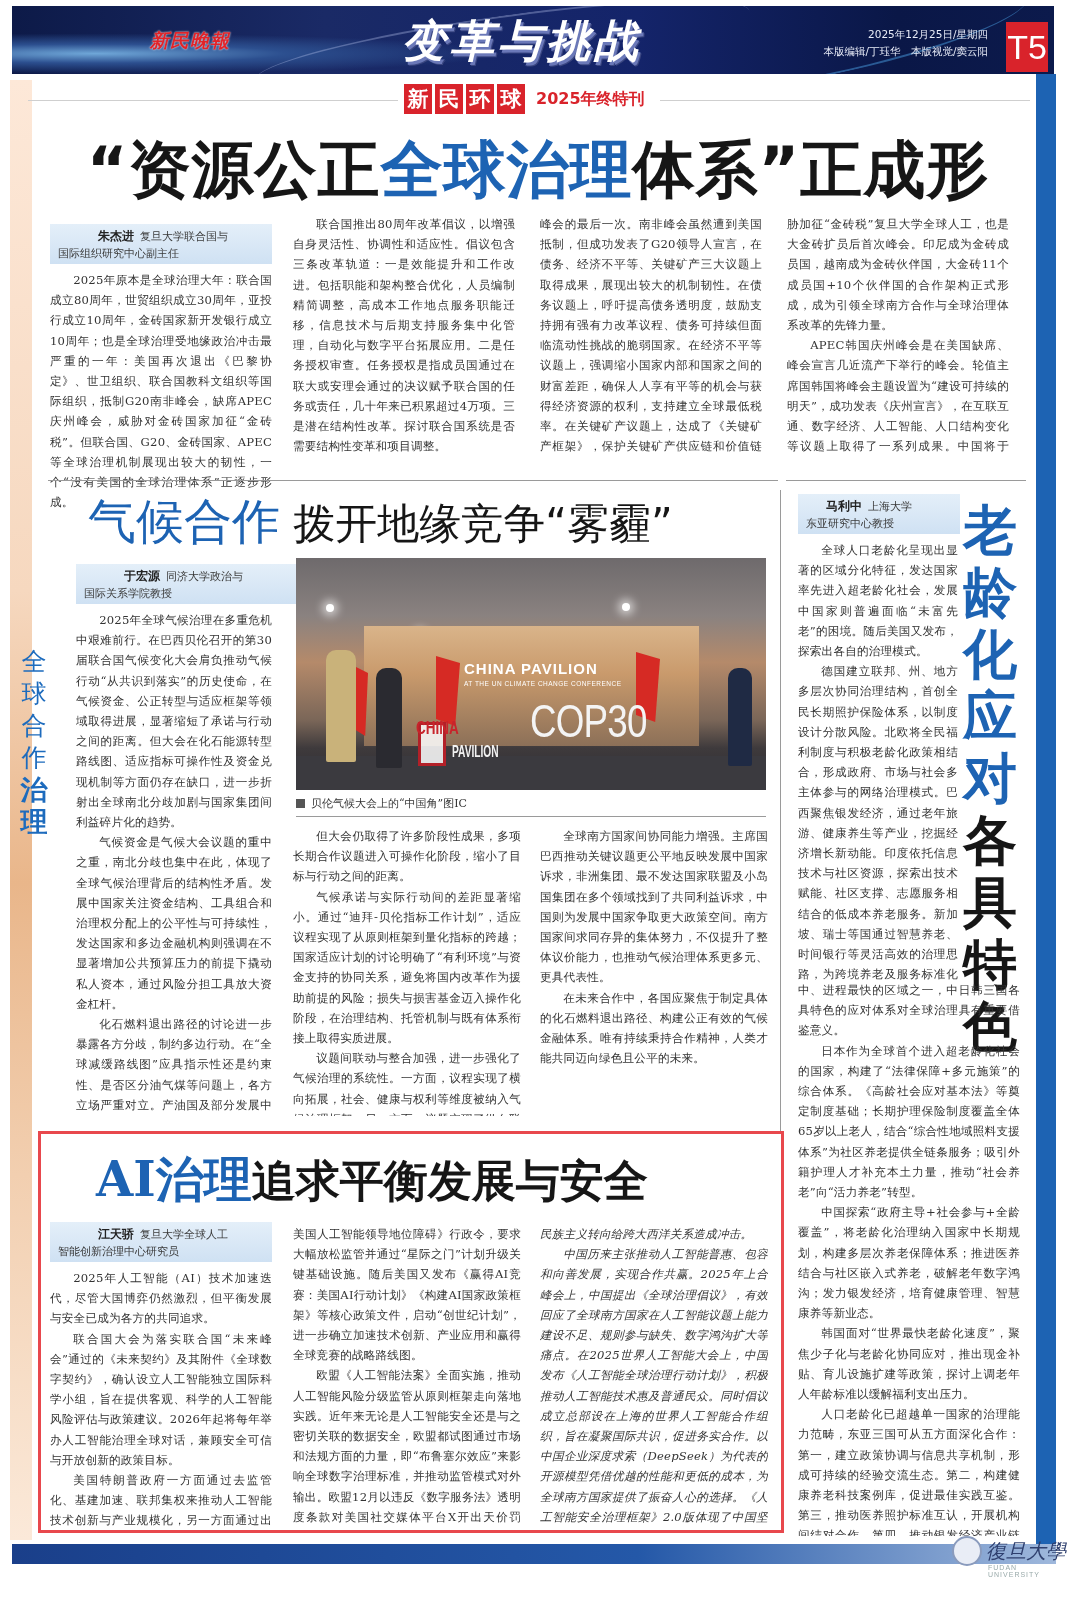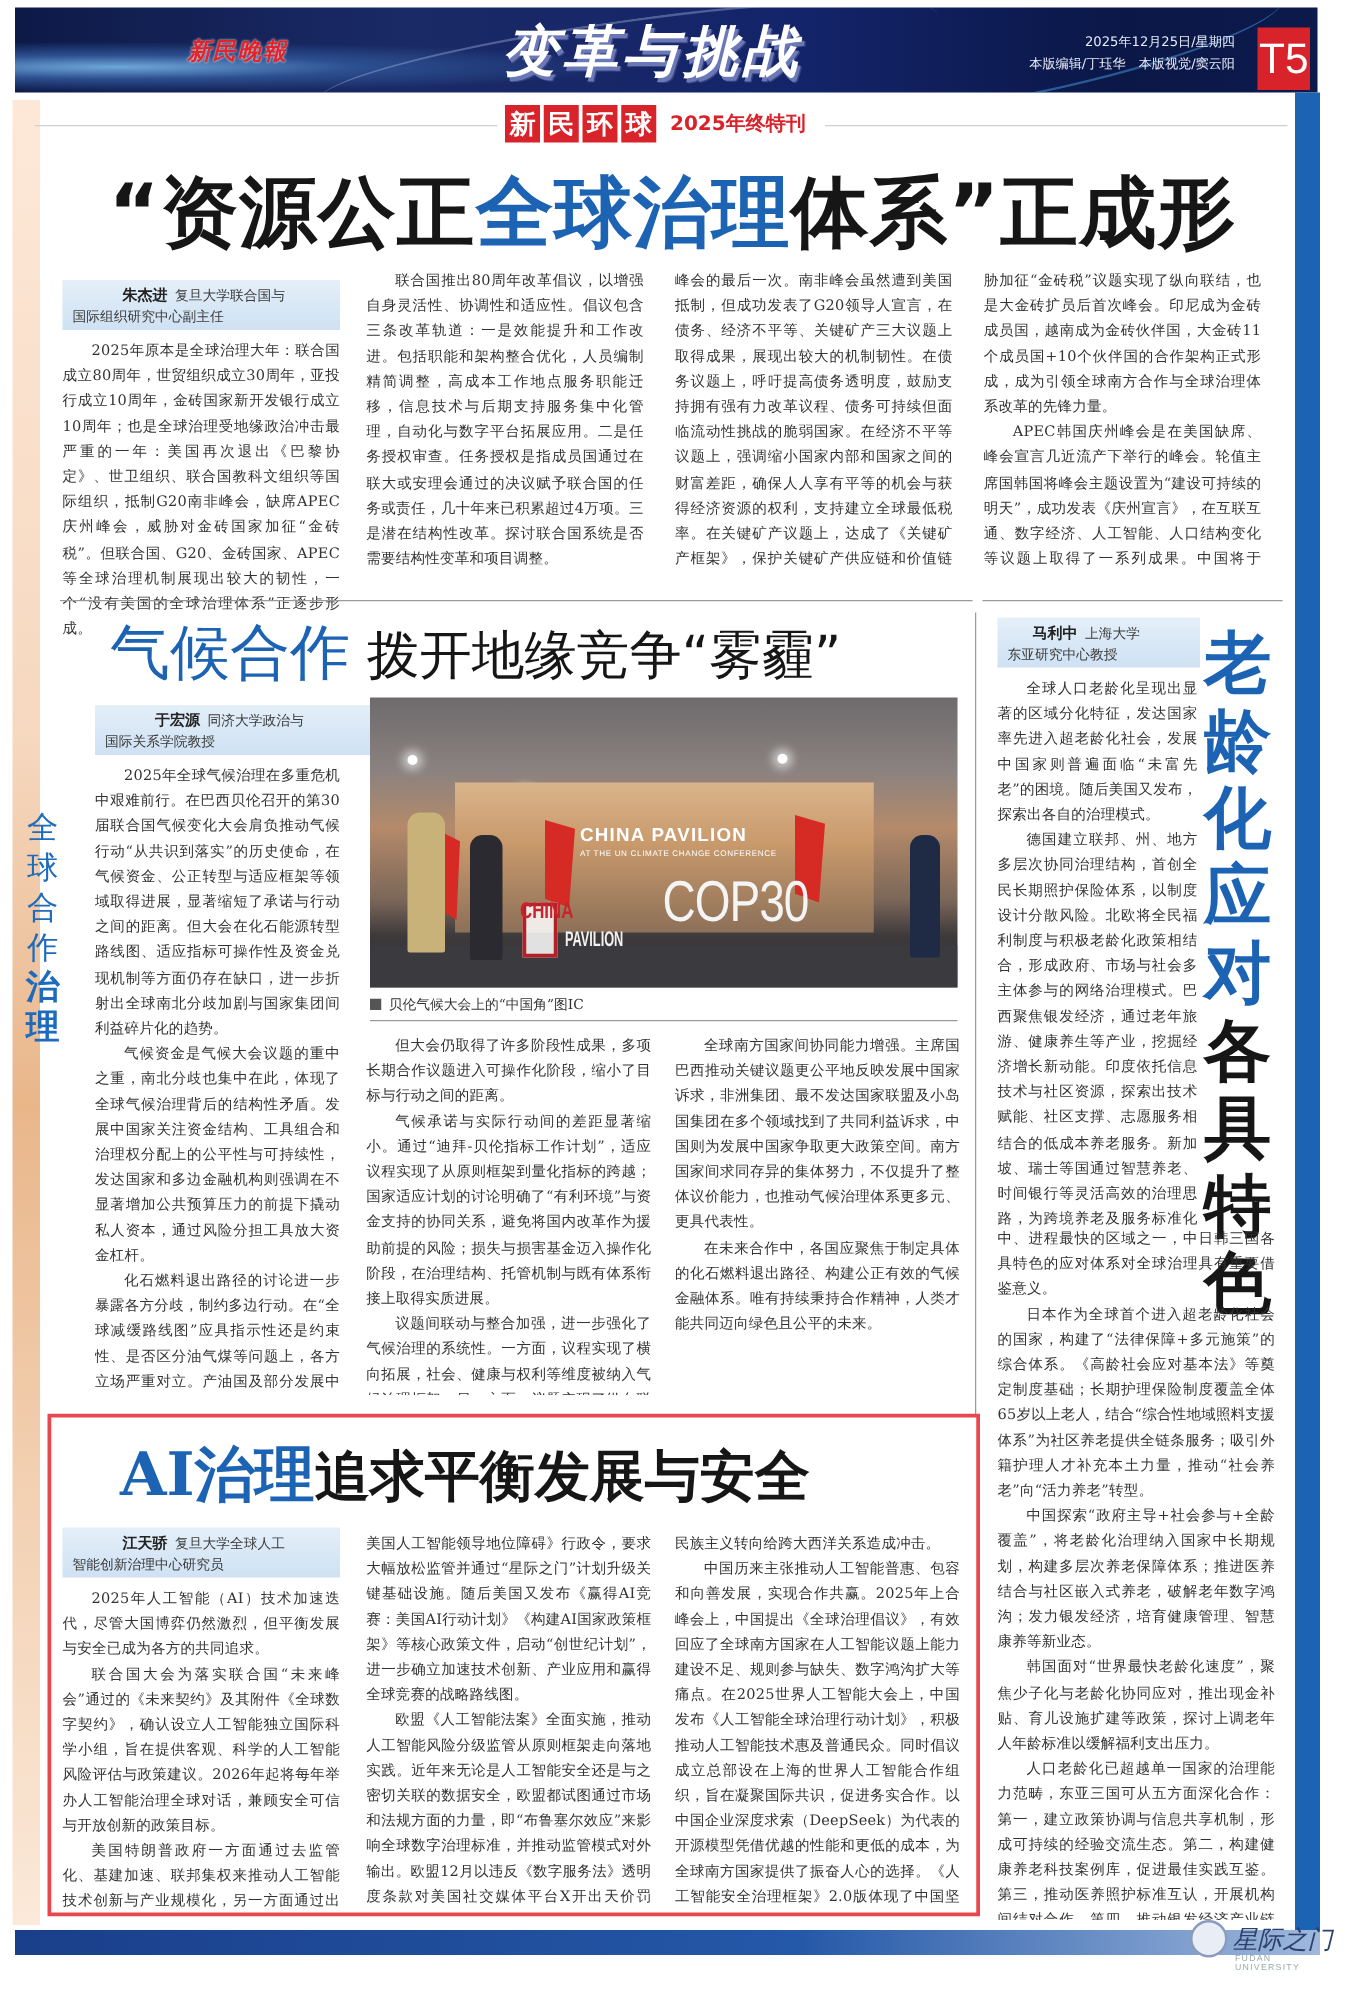--- a/index.html
+++ b/index.html
@@ -227,21 +227,21 @@
 </div>
 <div class="col" style="left:293px;top:214px;width:222px;height:244px;overflow:hidden;">
   <p>联合国推出80周年改革倡议，以增强自身灵活性、协调性和适应性。倡议包含三条改革轨道：一是效能提升和工作改进。包括职能和架构整合优化，人员编制精简调整，高成本工作地点服务职能迁移，信息技术与后期支持服务集中化管理，自动化与数字平台拓展应用。二是任务授权审查。任务授权是指成员国通过在联大或安理会通过的决议赋予联合国的任务或责任，几十年来已积累超过4万项。三是潜在结构性改革。探讨联合国系统是否需要结构性变革和项目调整。</p>
   <p>G20南非约翰内斯堡峰会是首次在非洲国家举行的G20峰会，也是G20首轮峰会的最后一次。南非峰会虽然遭到美国抵制，但成功发表了G20领导人宣言，在债务、经济不平等、关键矿产三大议题上取得成果，展现出较大的机制韧性。在债务议题上，呼吁提高债务透明度，鼓励支持拥有强有力改革议程、债务可持续但面临流动性挑战的脆弱国家。在经济不平等议题上，强调缩小国家内部和国家之间的财富差距，确保人人享有平等的机会与获得经济资源的权利，支持建立全球最低税率。在关键矿产议题上，达成了《关键矿产框架》，保护关键矿产供应链和价值链免受地缘局势或单边贸易措施影响。</p>
 </div>
 <div class="col" style="left:540px;top:214px;width:222px;height:244px;overflow:hidden;">
   <p class="cont">峰会的最后一次。南非峰会虽然遭到美国抵制，但成功发表了G20领导人宣言，在债务、经济不平等、关键矿产三大议题上取得成果，展现出较大的机制韧性。在债务议题上，呼吁提高债务透明度，鼓励支持拥有强有力改革议程、债务可持续但面临流动性挑战的脆弱国家。在经济不平等议题上，强调缩小国家内部和国家之间的财富差距，确保人人享有平等的机会与获得经济资源的权利，支持建立全球最低税率。在关键矿产议题上，达成了《关键矿产框架》，保护关键矿产供应链和价值链免受地缘局势或单边贸易措施影响。</p>
 
 </div>
 <div class="col" style="left:787px;top:214px;width:222px;height:244px;overflow:hidden;">
-  <p class="cont">胁加征“金砖税”议题实现了纵向联结，也是大金砖扩员后首次峰会。印尼成为金砖成员国，越南成为金砖伙伴国，大金砖11个成员国+10个伙伴国的合作架构正式形成，成为引领全球南方合作与全球治理体系改革的先锋力量。</p>
+  <p class="cont">胁加征“金砖税”复旦大学全球人工，也是大金砖扩员后首次峰会。印尼成为金砖成员国，越南成为金砖伙伴国，大金砖11个成员国+10个伙伴国的合作架构正式形成，成为引领全球南方合作与全球治理体系改革的先锋力量。</p>
   <p>APEC韩国庆州峰会是在美国缺席、峰会宣言几近流产下举行的峰会。轮值主席国韩国将峰会主题设置为“建设可持续的明天”，成功发表《庆州宣言》，在互联互通、数字经济、人工智能、人口结构变化等议题上取得了一系列成果。中国将于2026年11月在深圳举办APEC领导人峰会，为亚太发展注入更大活力和动力。</p>
 </div>
 
 <div class="hrule" style="left:48px;top:480px;width:730px;"></div>
 <div class="hrule" style="left:786px;top:480px;width:240px;"></div>
 <div class="vrule" style="left:780px;top:490px;height:642px;"></div>
 
 <h2 class="headline-2"><span class="hl">气候合作</span><span> 拨开地缘竞争“雾霾”</span></h2>
 
 <div class="byline" style="left:76px;top:564px;">
@@ -327,23 +327,23 @@
 </div>
 <div class="col" style="left:50px;top:1268px;width:222px;height:258px;overflow:hidden;">
   <p>2025年人工智能（AI）技术加速迭代，尽管大国博弈仍然激烈，但平衡发展与安全已成为各方的共同追求。</p>
   <p>联合国大会为落实联合国“未来峰会”通过的《未来契约》及其附件《全球数字契约》，确认设立人工智能独立国际科学小组，旨在提供客观、科学的人工智能风险评估与政策建议。2026年起将每年举办人工智能治理全球对话，兼顾安全可信与开放创新的政策目标。</p>
   <p>美国特朗普政府一方面通过去监管化、基建加速、联邦集权来推动人工智能技术创新与产业规模化，另一方面通过出口管制、技术保护、国际布局来巩固领先地位，应对大国竞争。特朗普签署《消除</p>
 </div>
 <div class="col" style="left:293px;top:1224px;width:228px;height:302px;overflow:hidden;">
   <p class="cont">美国人工智能领导地位障碍》行政令，要求大幅放松监管并通过“星际之门”计划升级关键基础设施。随后美国又发布《赢得AI竞赛：美国AI行动计划》《构建AI国家政策框架》等核心政策文件，启动“创世纪计划”，进一步确立加速技术创新、产业应用和赢得全球竞赛的战略路线图。</p>
   <p>欧盟《人工智能法案》全面实施，推动人工智能风险分级监管从原则框架走向落地实践。近年来无论是人工智能安全还是与之密切关联的数据安全，欧盟都试图通过市场和法规方面的力量，即“布鲁塞尔效应”来影响全球数字治理标准，并推动监管模式对外输出。欧盟12月以违反《数字服务法》透明度条款对美国社交媒体平台X开出天价罚单，引发美国强烈不满。但从欧盟角度看，是美国在人工智能和数字议题上的实用主义态度和技术民族主义转向给跨大西洋关系造成冲击。</p>
 </div>
-<div class="col" style="left:540px;top:1224px;width:228px;height:302px;overflow:hidden;">
+<div class="col" style="left:540px;top:1224px;width:228px;height:302px;overflow:hidden;font-style:italic;">
   <p class="cont">民族主义转向给跨大西洋关系造成冲击。</p>
   <p>中国历来主张推动人工智能普惠、包容和向善发展，实现合作共赢。2025年上合峰会上，中国提出《全球治理倡议》，有效回应了全球南方国家在人工智能议题上能力建设不足、规则参与缺失、数字鸿沟扩大等痛点。在2025世界人工智能大会上，中国发布《人工智能全球治理行动计划》，积极推动人工智能技术惠及普通民众。同时倡议成立总部设在上海的世界人工智能合作组织，旨在凝聚国际共识，促进务实合作。以中国企业深度求索（DeepSeek）为代表的开源模型凭借优越的性能和更低的成本，为全球南方国家提供了振奋人心的选择。《人工智能安全治理框架》2.0版体现了中国坚持发展与安全并重的立场，在人工智能赋能经济社会发展的同时，有效防范化解各类风险。</p>
 </div>
 
 <div class="footer"></div>
 <div class="footer-logo">
   <div class="seal"></div>
-  <div class="txt">星际之门</div>
+  <div class="txt">復旦大學</div>
   <div class="en">FUDAN UNIVERSITY</div>
 </div>
 
 </body></html>

